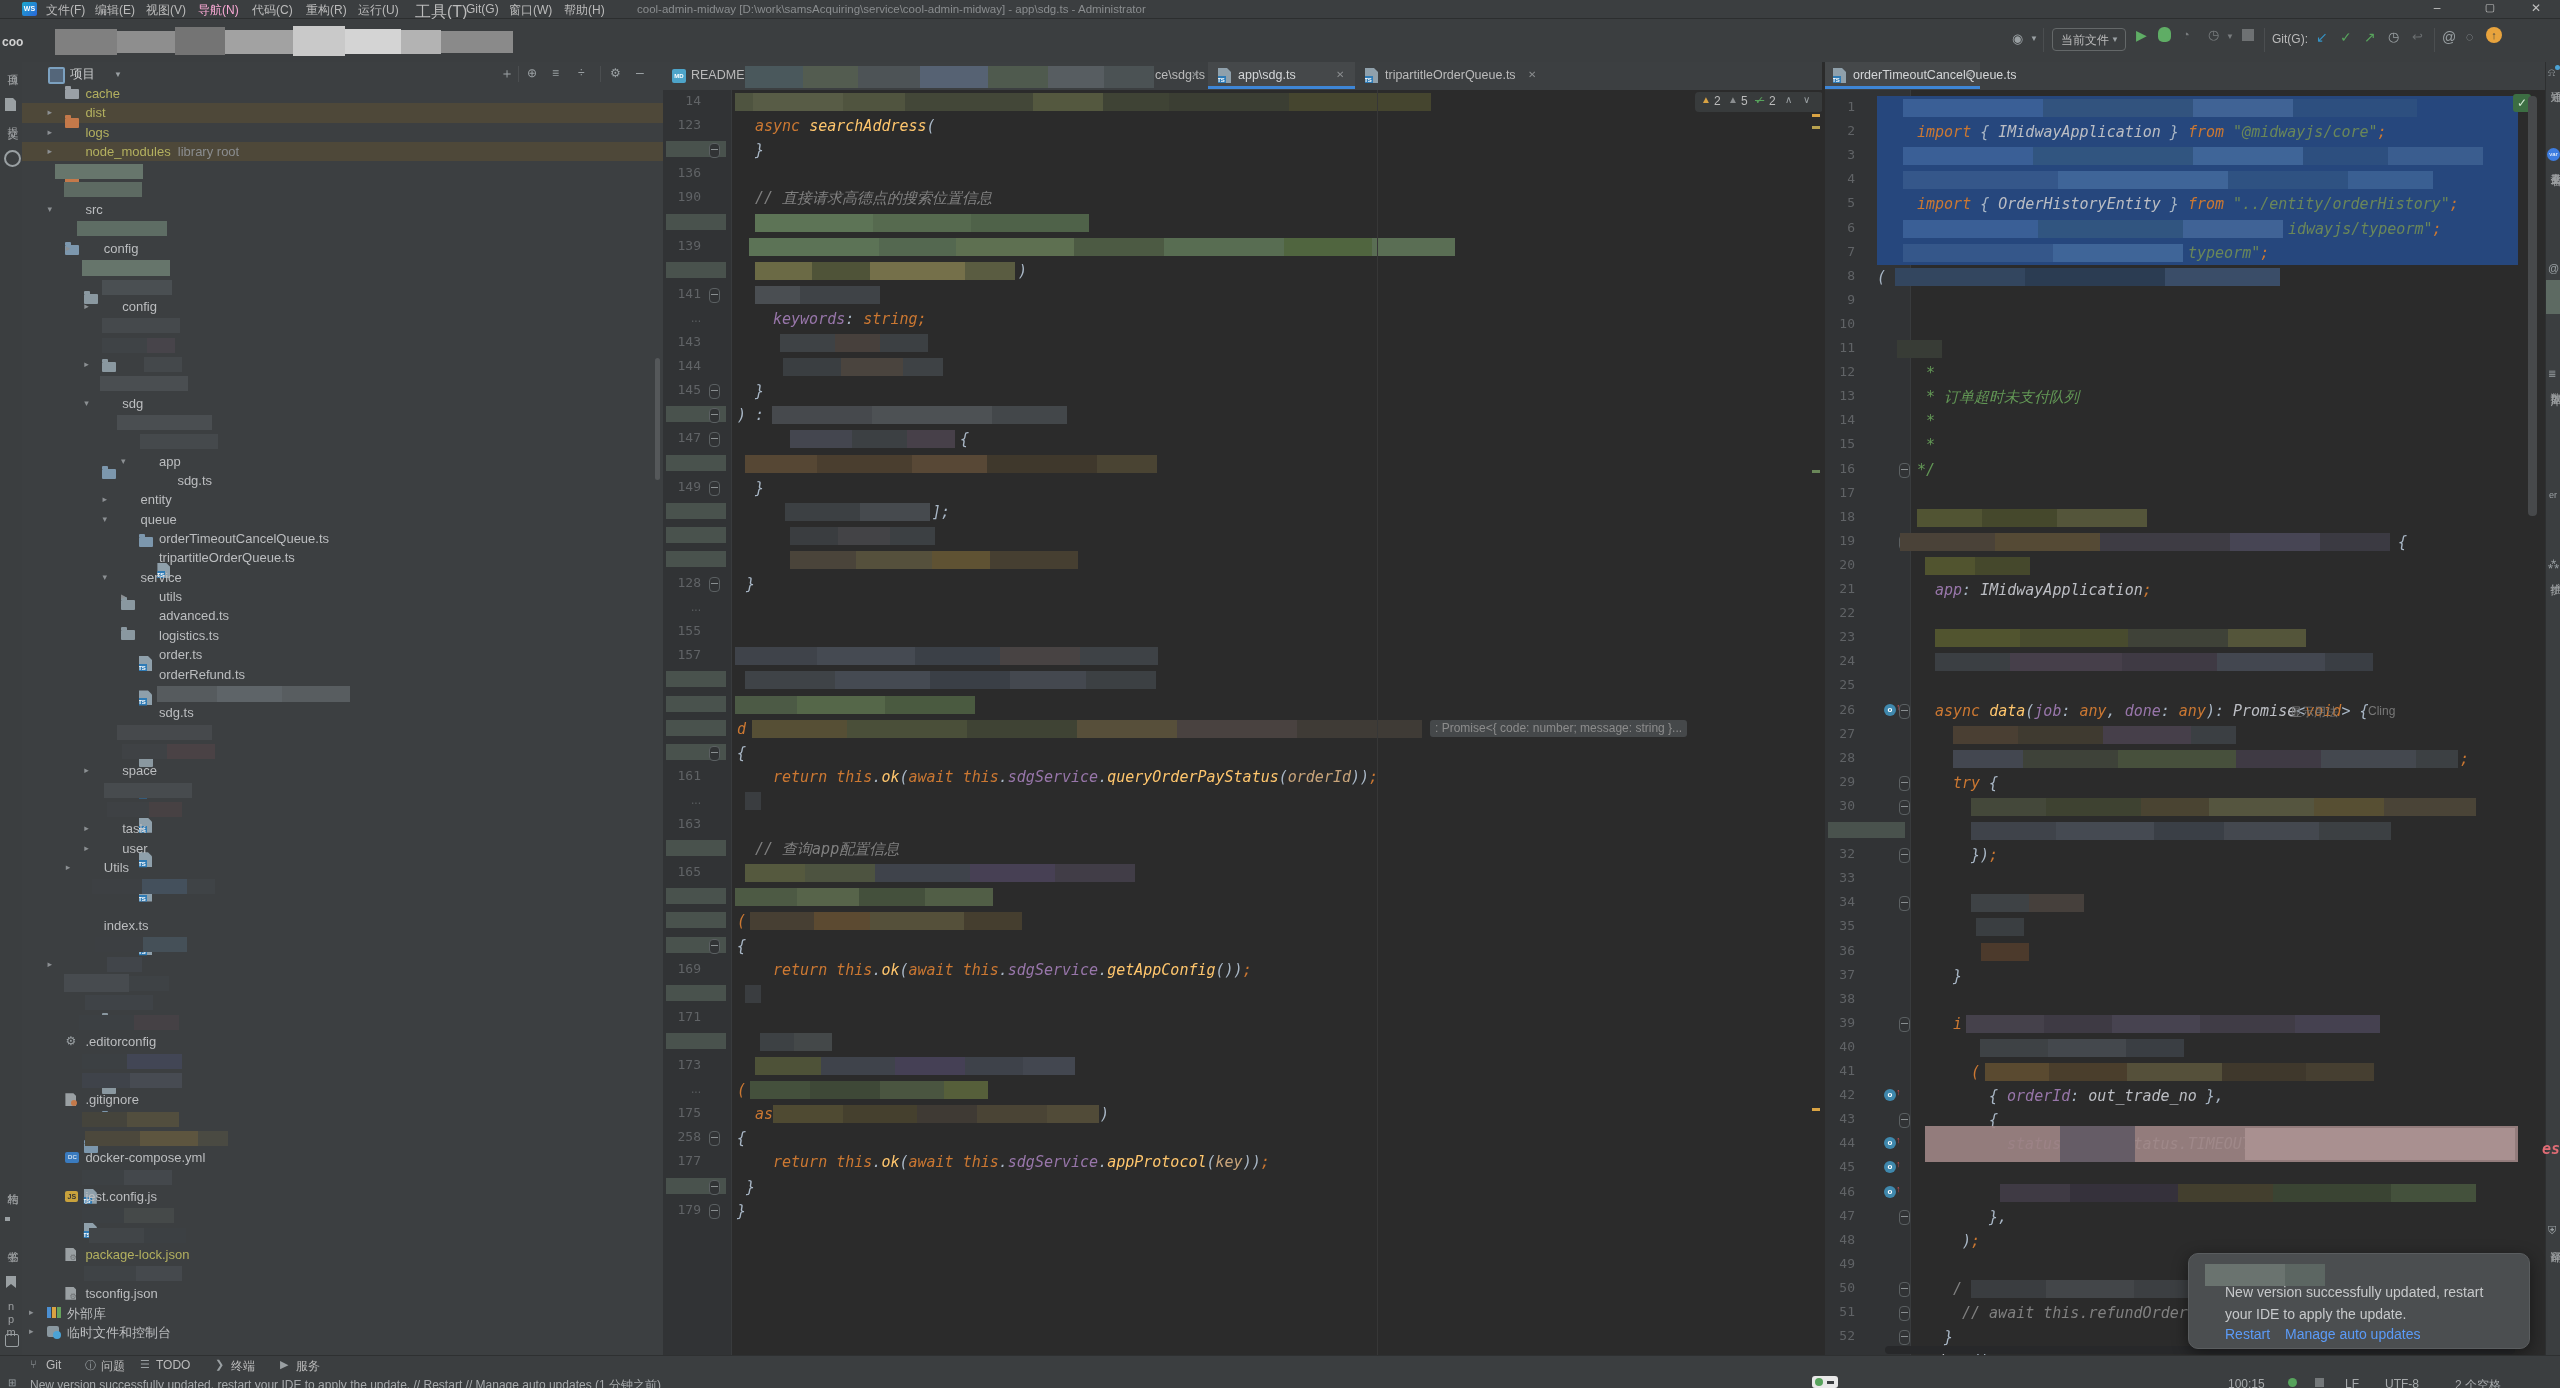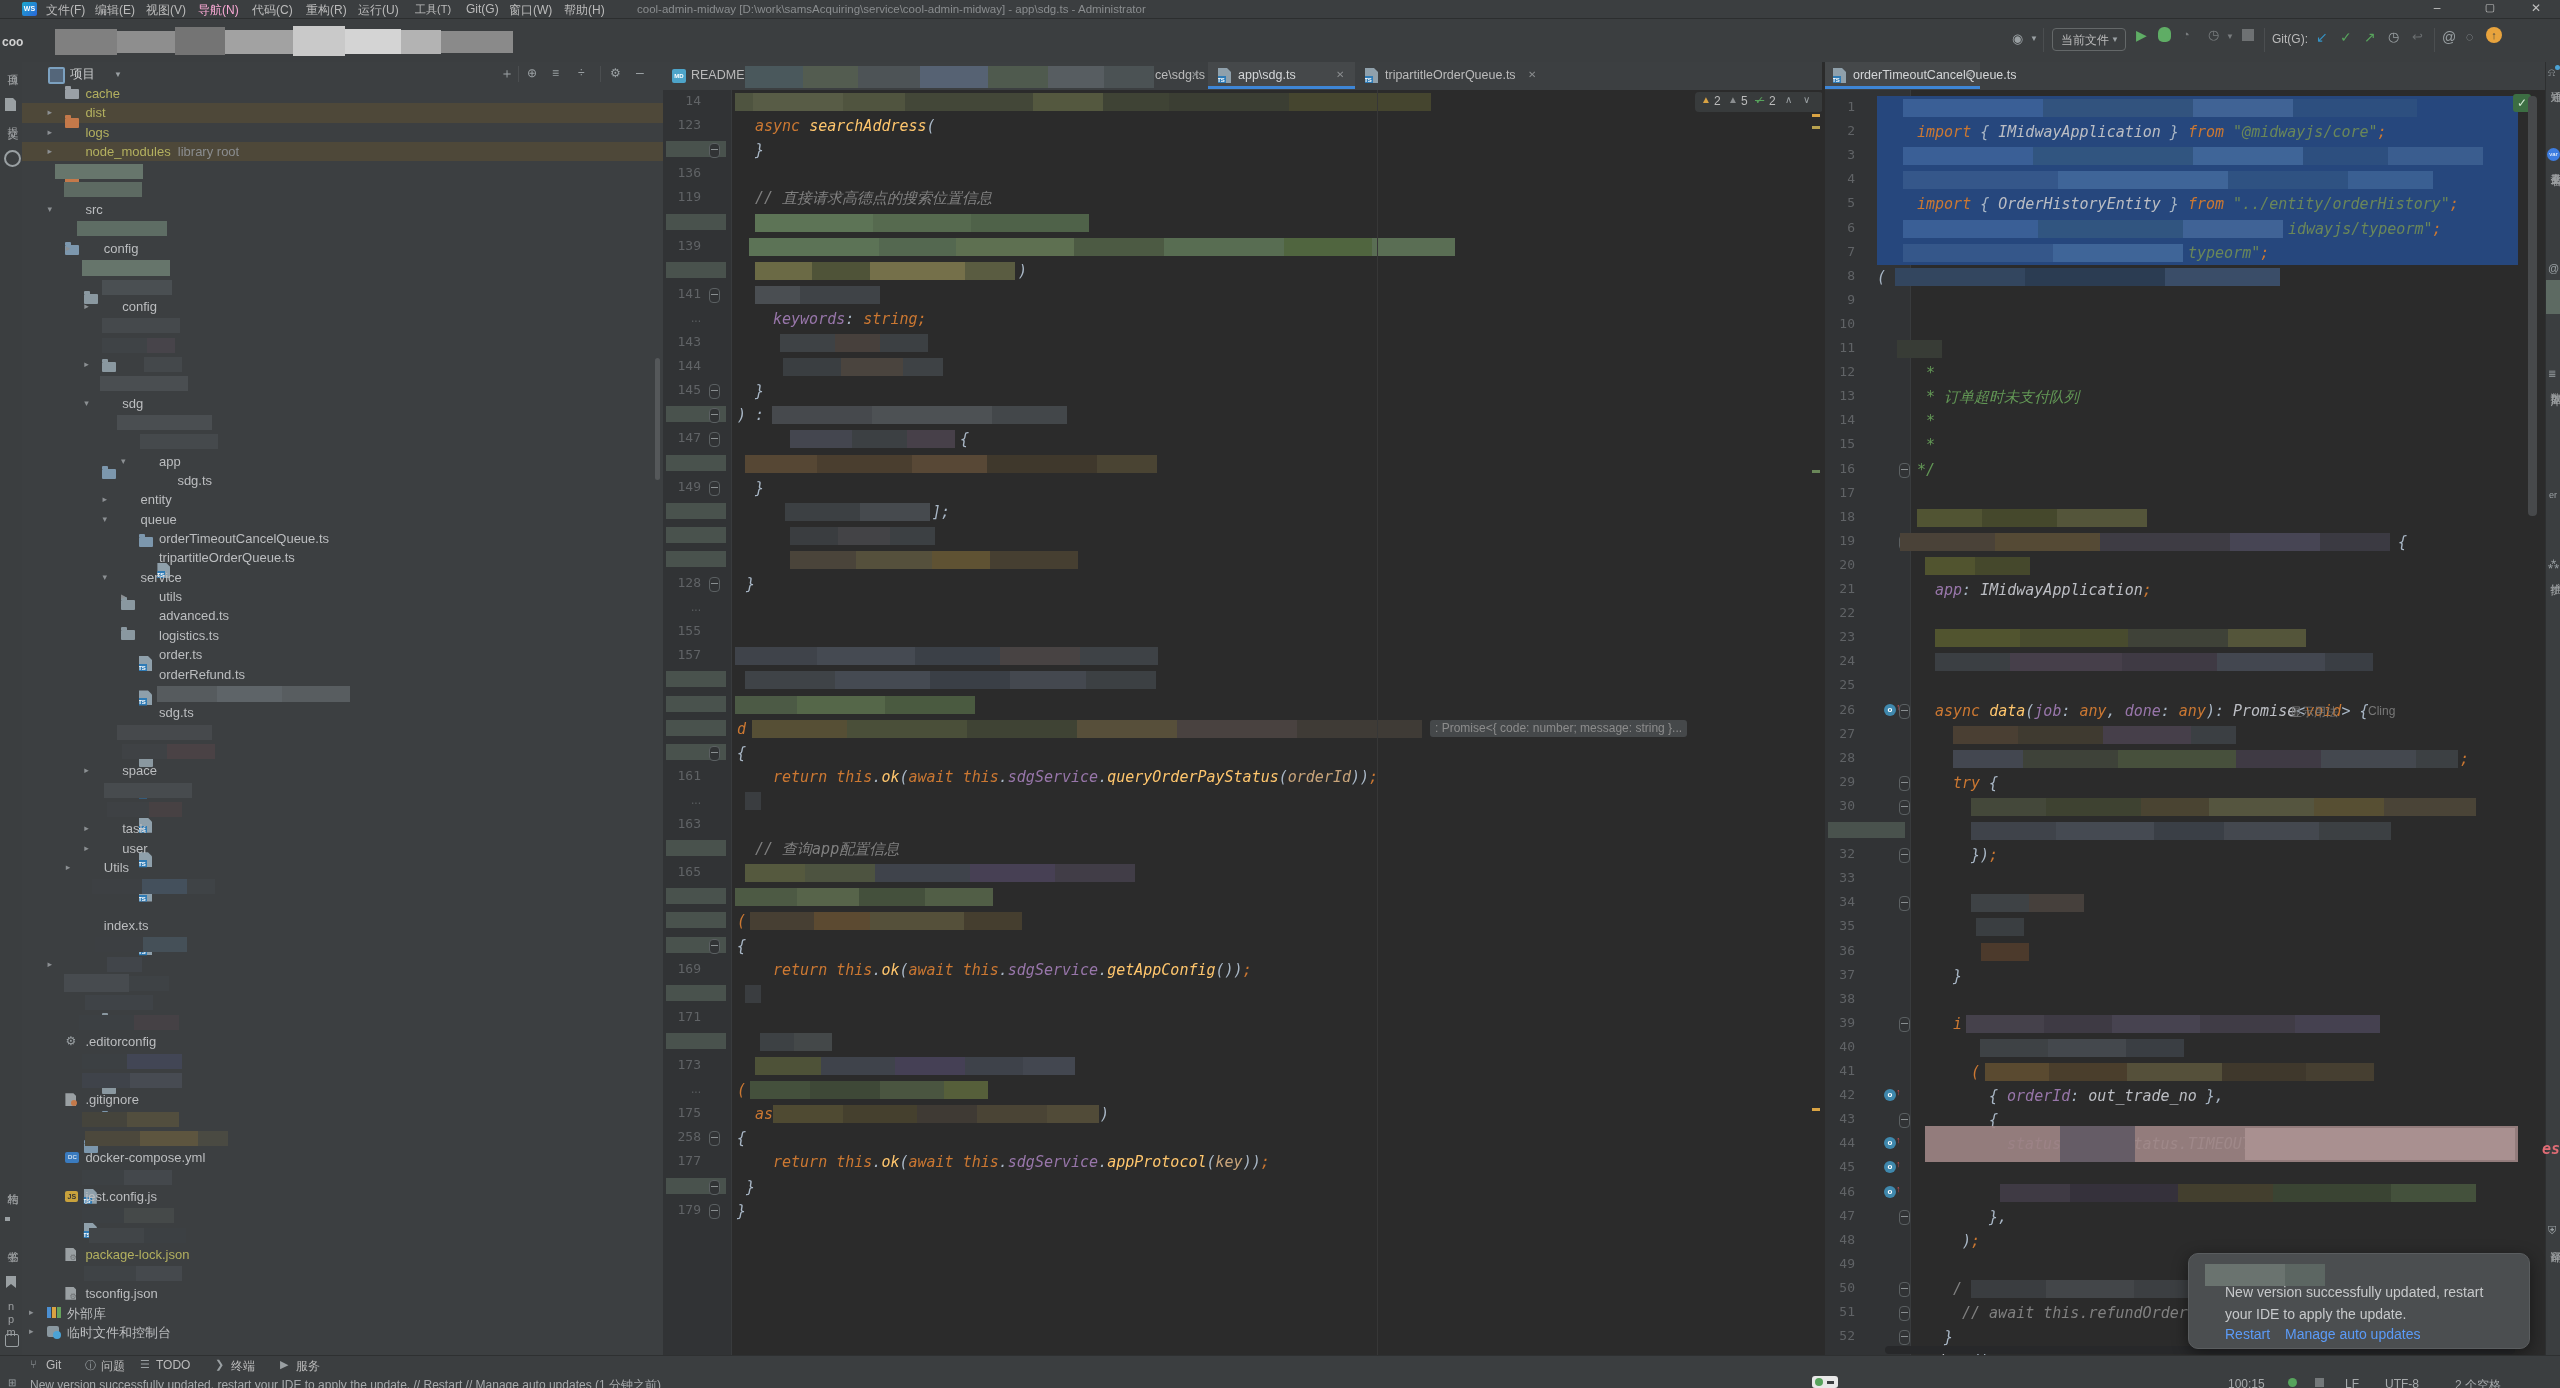--- a/index.html
+++ b/index.html
@@ -26,21 +26,21 @@
 <div id="stage">
     <div class="abs" style="left: 0px; top: 0px; width: 2560px; height: 18px; background: rgb(59, 62, 64); border-bottom: 1px solid rgb(44, 46, 47);">
       <div class="abs" style="left: 22px; top: 2px; width: 15px; height: 14px; background: linear-gradient(135deg, rgb(27, 168, 204), rgb(43, 102, 217)); border-radius: 2px; color: rgb(255, 255, 255); font-size: 7px; font-weight: bold; text-align: center; line-height: 14px;">WS</div>
       <div class="abs" style="left: 46px; top: 2px; font-size: 12px; color: rgb(187, 187, 187);">文件(F)</div>
       <div class="abs" style="left: 95px; top: 2px; font-size: 12px; color: rgb(187, 187, 187);">编辑(E)</div>
       <div class="abs" style="left: 146px; top: 2px; font-size: 12px; color: rgb(187, 187, 187);">视图(V)</div>
       <div class="abs" style="left: 198px; top: 2px; font-size: 12px; color: #f9a8d4;">导航(N)</div>
       <div class="abs" style="left: 252px; top: 2px; font-size: 12px; color: rgb(187, 187, 187);">代码(C)</div>
       <div class="abs" style="left: 306px; top: 2px; font-size: 12px; color: rgb(187, 187, 187);">重构(R)</div>
       <div class="abs" style="left: 358px; top: 2px; font-size: 12px; color: rgb(187, 187, 187);">运行(U)</div>
-      <div class="abs" style="left: 415px; top: 2px; font-size: 11px; color: rgb(187, 187, 187);">工具(T)</div>
+      <div class="abs" style="left: 415px; top: 2px; font-size: 16px; color: rgb(187, 187, 187);">工具(T)</div>
       <div class="abs" style="left: 466px; top: 2px; font-size: 12px; color: rgb(187, 187, 187);">Git(G)</div>
       <div class="abs" style="left: 509px; top: 2px; font-size: 12px; color: rgb(187, 187, 187);">窗口(W)</div>
       <div class="abs" style="left: 564px; top: 2px; font-size: 12px; color: rgb(187, 187, 187);">帮助(H)</div>
       <div class="abs" style="left: 637px; top: 3px; font-size: 11.5px; color: rgb(138, 141, 143);">cool-admin-midway [D:\work\samsAcquiring\service\cool-admin-midway] - app\sdg.ts - Administrator</div>
       <div class="abs" style="left: 2427px; top: 1px; width: 20px; text-align: center; color: rgb(192, 192, 192); font-size: 12px;">–</div>
       <div class="abs" style="left: 2480px; top: 1px; width: 20px; text-align: center; color: rgb(192, 192, 192); font-size: 11px;">▢</div>
       <div class="abs" style="left: 2526px; top: 1px; width: 20px; text-align: center; color: rgb(192, 192, 192); font-size: 12px;">✕</div>
     </div>
     <div class="abs" style="left: 0px; top: 19px; width: 2560px; height: 43px; background: rgb(59, 62, 64); border-bottom: 1px solid rgb(42, 44, 45);">
       <div class="abs" style="left: 2px; top: 16px; font-size: 12px; font-weight: bold; color: rgb(210, 210, 210);">coo</div>
@@ -320,21 +320,21 @@
       <div class="abs" style="left: 370px; top: 3px; width: 70px; height: 18px; background: rgb(84, 88, 63);"></div>
       <div class="abs" style="left: 440px; top: 3px; width: 66px; height: 18px; background: rgb(63, 67, 53);"></div>
       <div class="abs" style="left: 506px; top: 3px; width: 120px; height: 18px; background: rgb(59, 62, 51);"></div>
       <div class="abs" style="left: 626px; top: 3px; width: 142px; height: 18px; background: rgb(69, 69, 47);"></div>
       <div class="abs num" style="left: -2px; top: 27.1px; width: 40px;">123</div>
       <div class="abs mono" style="left: 92px; top: 27.1px;"><span class="kw">async </span><span class="fn">searchAddress</span><span class="pn">(</span></div>
       <div class="abs" style="left: 3px; top: 51.2px; width: 60px; height: 16px; background: rgb(73, 82, 77);"></div>
       <div class="abs capsule" style="left: 46px; top: 53.2px;"></div>
       <div class="abs mono" style="left: 92px; top: 51.2px;"><span class="pn">}</span></div>
       <div class="abs num" style="left: -2px; top: 75.3px; width: 40px;">136</div>
-      <div class="abs num" style="left: -2px; top: 99.4px; width: 40px;">119</div>
+      <div class="abs num" style="left: -2px; top: 99.4px; width: 40px;">190</div>
       <div class="abs mono" style="left: 92px; top: 99.4px;"><span class="cmt">// 直接请求高德点的搜索位置信息</span></div>
       <div class="abs" style="left: 3px; top: 123.5px; width: 60px; height: 16px; background: rgb(73, 82, 77);"></div>
       <div class="abs" style="left: 92px; top: 123.5px; width: 118px; height: 18px; background: rgb(93, 116, 86);"></div>
       <div class="abs" style="left: 210px; top: 123.5px; width: 98px; height: 18px; background: rgb(86, 106, 79);"></div>
       <div class="abs" style="left: 308px; top: 123.5px; width: 118px; height: 18px; background: rgb(79, 98, 73);"></div>
       <div class="abs num" style="left: -2px; top: 147.6px; width: 40px;">139</div>
       <div class="abs" style="left: 86px; top: 147.6px; width: 130px; height: 18px; background: rgb(92, 115, 86);"></div>
       <div class="abs" style="left: 216px; top: 147.6px; width: 77px; height: 18px; background: rgb(84, 104, 80);"></div>
       <div class="abs" style="left: 293px; top: 147.6px; width: 118px; height: 18px; background: rgb(94, 112, 81);"></div>
       <div class="abs" style="left: 411px; top: 147.6px; width: 90px; height: 18px; background: rgb(76, 90, 67);"></div>

